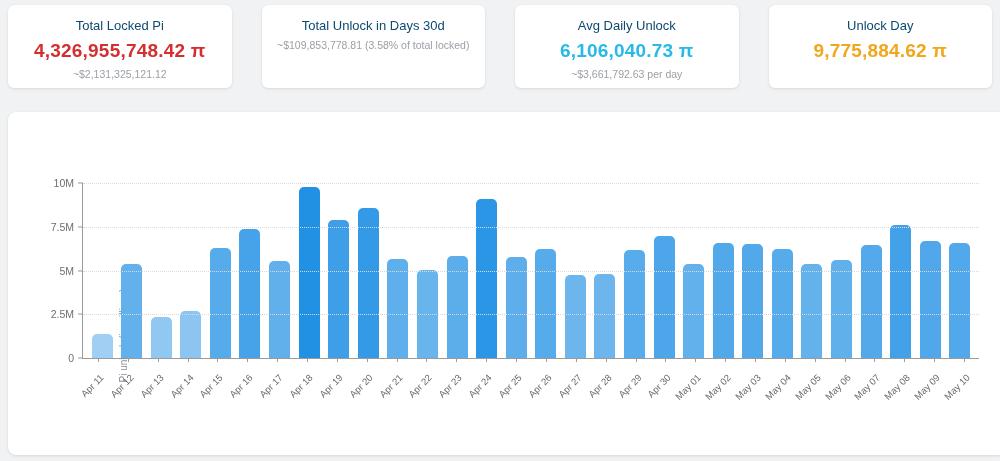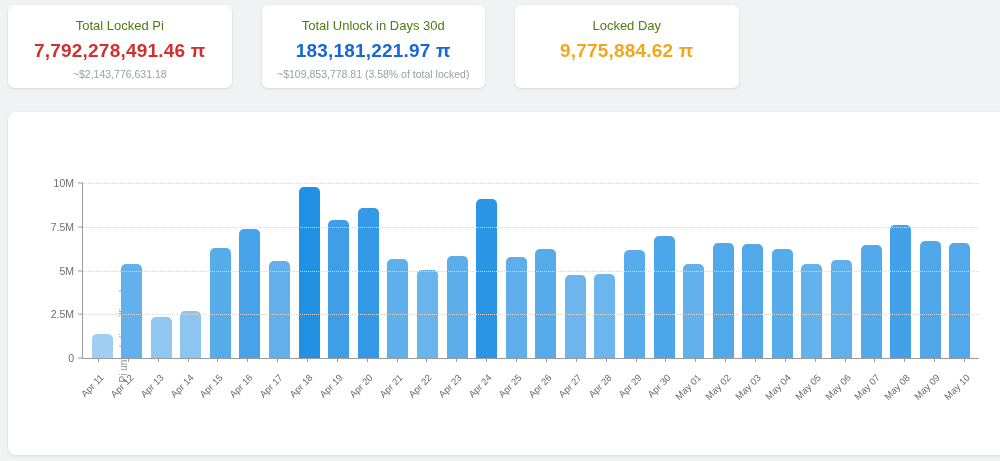--- a/index.html
+++ b/index.html
@@ -12,21 +12,21 @@
   
   .stats-row {
     position:absolute; top:5px; left:8px; right:8px;
     display:grid; grid-template-columns:repeat(4,1fr); gap:30px;
   }
   .stat-card {
     background:#fff; border-radius:6px; height:83px; box-sizing:border-box;
     box-shadow:0 1px 3px rgba(0,0,0,.10), 0 0 1px rgba(0,0,0,.06);
     text-align:center; padding-top:13px;
   }
-  .stat-title { font-size:13px; color:#4d7c0f; }
+  .stat-title { font-size:13px; color:#0c4a6e; }
   .stat-value { font-size:19px; font-weight:bold; margin-top:7px; letter-spacing:.2px; }
   .stat-sub   { font-size:10.5px; color:#9aa0a6; margin-top:6px; }
 
   
   .chart-card {
     position:absolute; top:112px; left:8px; right:0; height:343px;
     background:#fff; border-radius:8px 0 0 8px;
     box-shadow:0 1px 3px rgba(0,0,0,.10), 0 0 1px rgba(0,0,0,.06);
   }
   .chart-title {
@@ -69,30 +69,34 @@
     transform:translateX(-100%) rotate(-45deg); transform-origin:100% 0;
   }
   .x-labels { position:absolute; left:0; top:100%; width:100%; height:50px; }
 </style>
 </head>
 <body>
 
 <div class="stats-row">
   <div class="stat-card">
     <div class="stat-title">Total Locked Pi</div>
-    <div class="stat-value" style="color: rgb(211, 47, 47);">7,792,278,491.46 π</div>
-    <div class="stat-sub">~$2,143,776,631.18</div>
+    <div class="stat-value" style="color: rgb(211, 47, 47);">4,326,955,748.42 π</div>
+    <div class="stat-sub">~$2,131,325,121.12</div>
   </div>
   <div class="stat-card">
     <div class="stat-title">Total Unlock in Days 30d</div>
-    <div class="stat-value" style="color: rgb(22, 103, 217);">183,181,221.97 π</div>
     <div class="stat-sub">~$109,853,778.81 (3.58% of total locked)</div>
   </div>
   <div class="stat-card">
-    <div class="stat-title">Locked Day</div>
+    <div class="stat-title">Avg Daily Unlock</div>
+    <div class="stat-value" style="color: rgb(39, 185, 232);">6,106,040.73 π</div>
+    <div class="stat-sub">~$3,661,792.63 per day</div>
+  </div>
+  <div class="stat-card">
+    <div class="stat-title">Unlock Day</div>
     <div class="stat-value" style="color: rgb(242, 167, 27);">9,775,884.62 π</div>
   </div>
 </div>
 
 <div class="chart-card">
   <div class="plot-area">
     <div class="y-axis-title">Pi unlock (in millions)</div>
     <div class="bars">
         <div class="bar" title="Apr 11: 1.35M" style="height: 13.5%; background: rgb(160, 207, 243);"></div>
         <div class="bar" title="Apr 12: 5.4M" style="height: 54%; background: rgb(99, 177, 236);"></div>

